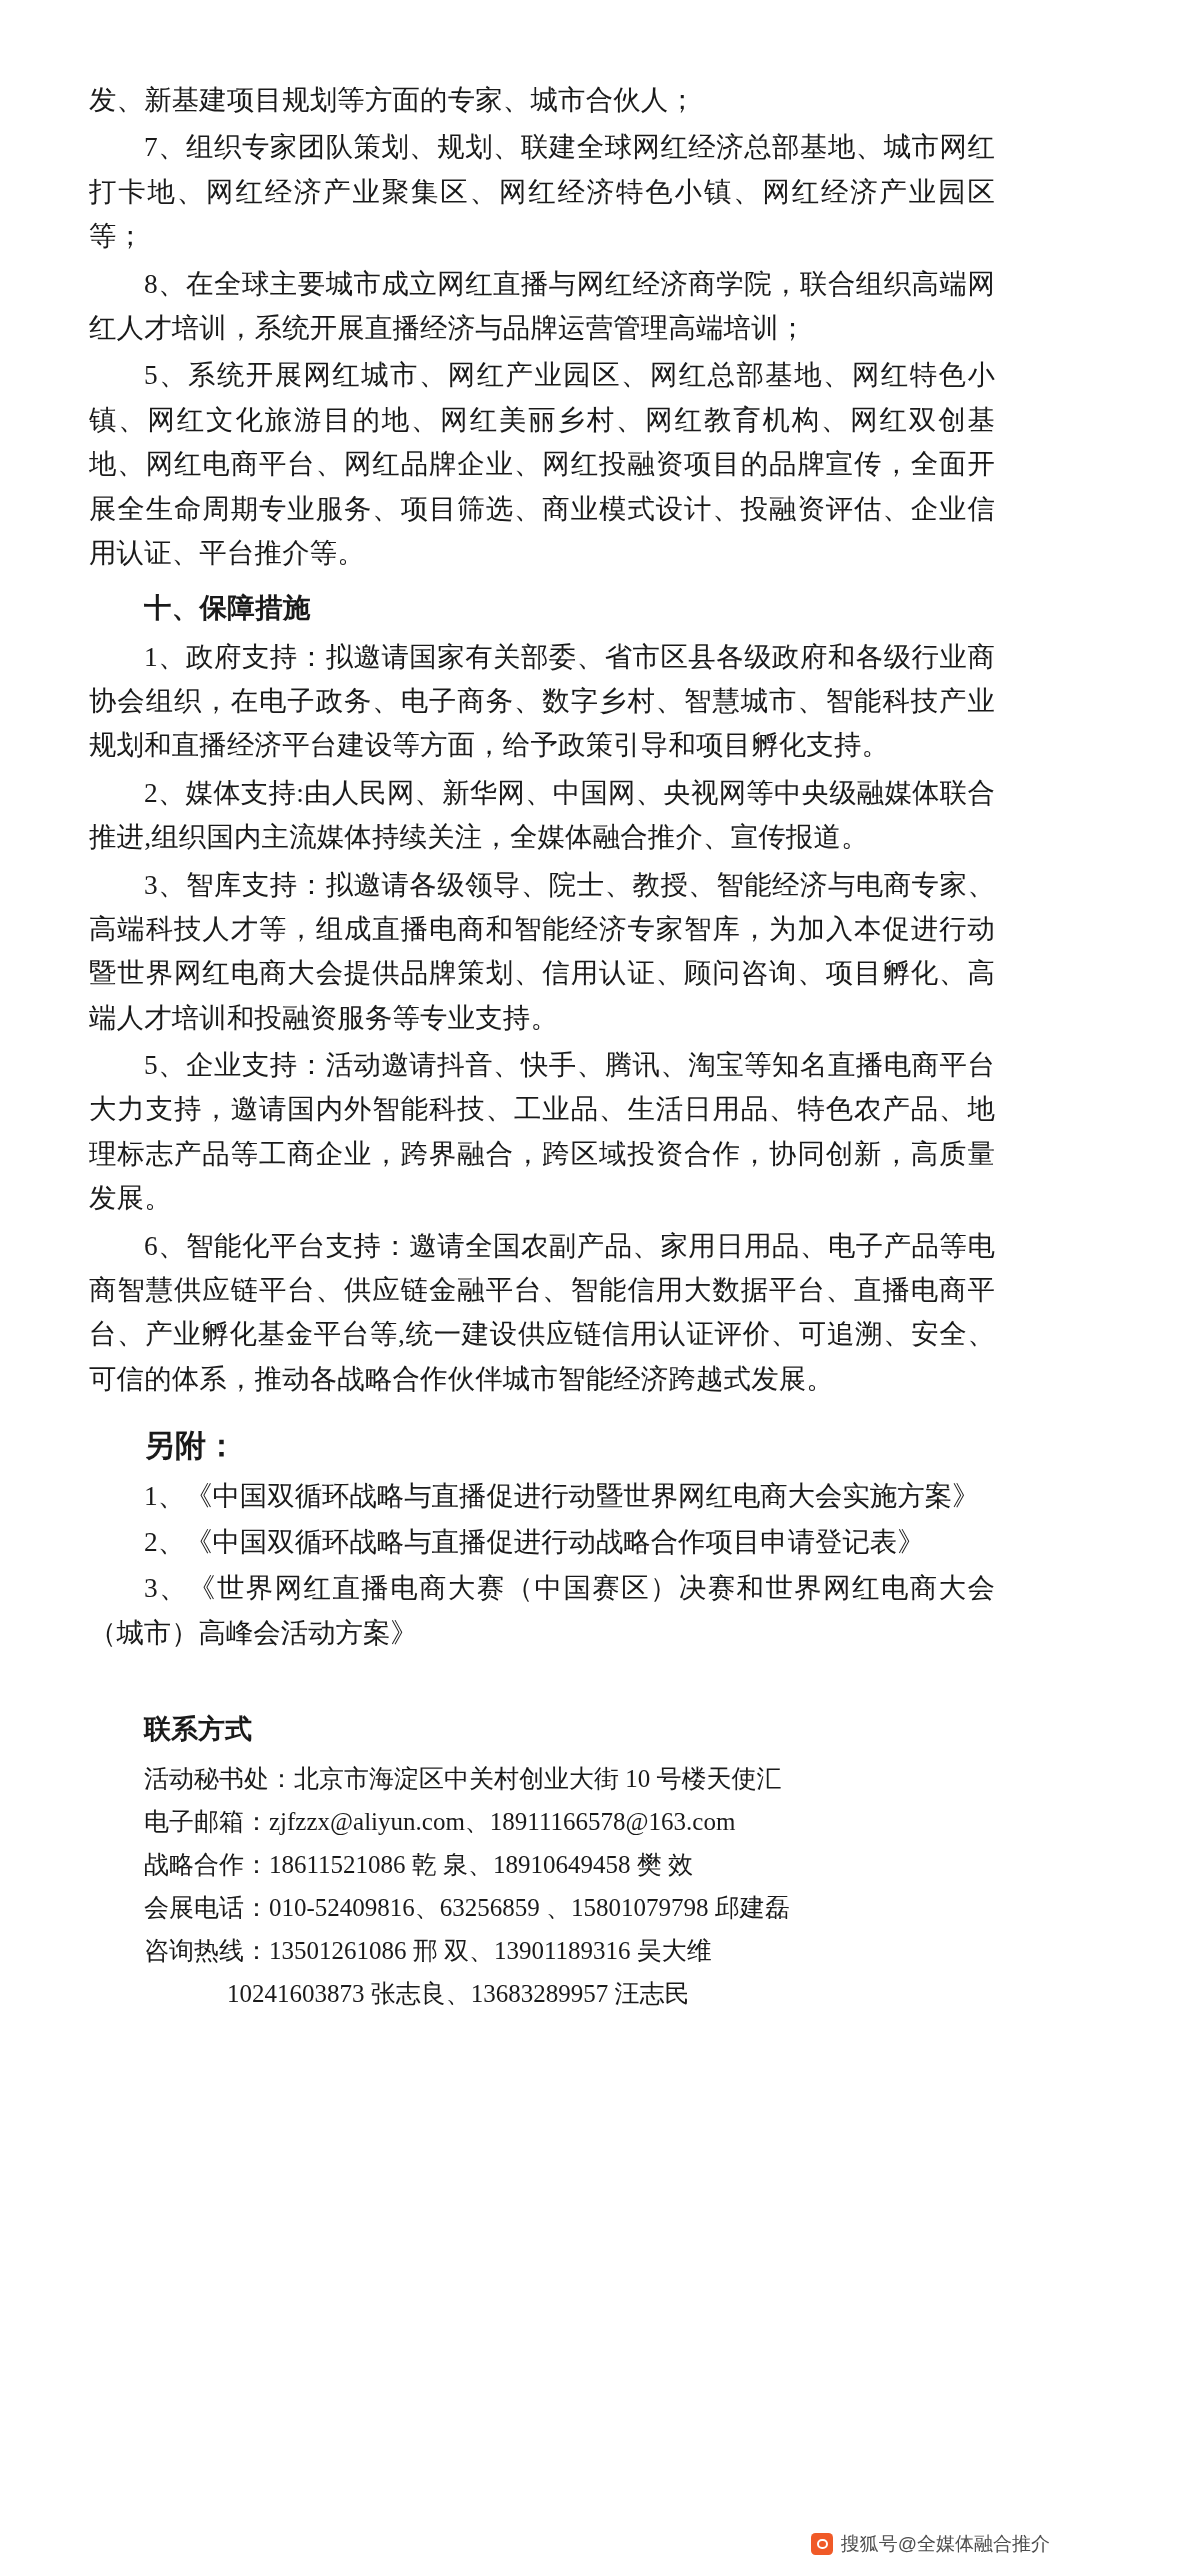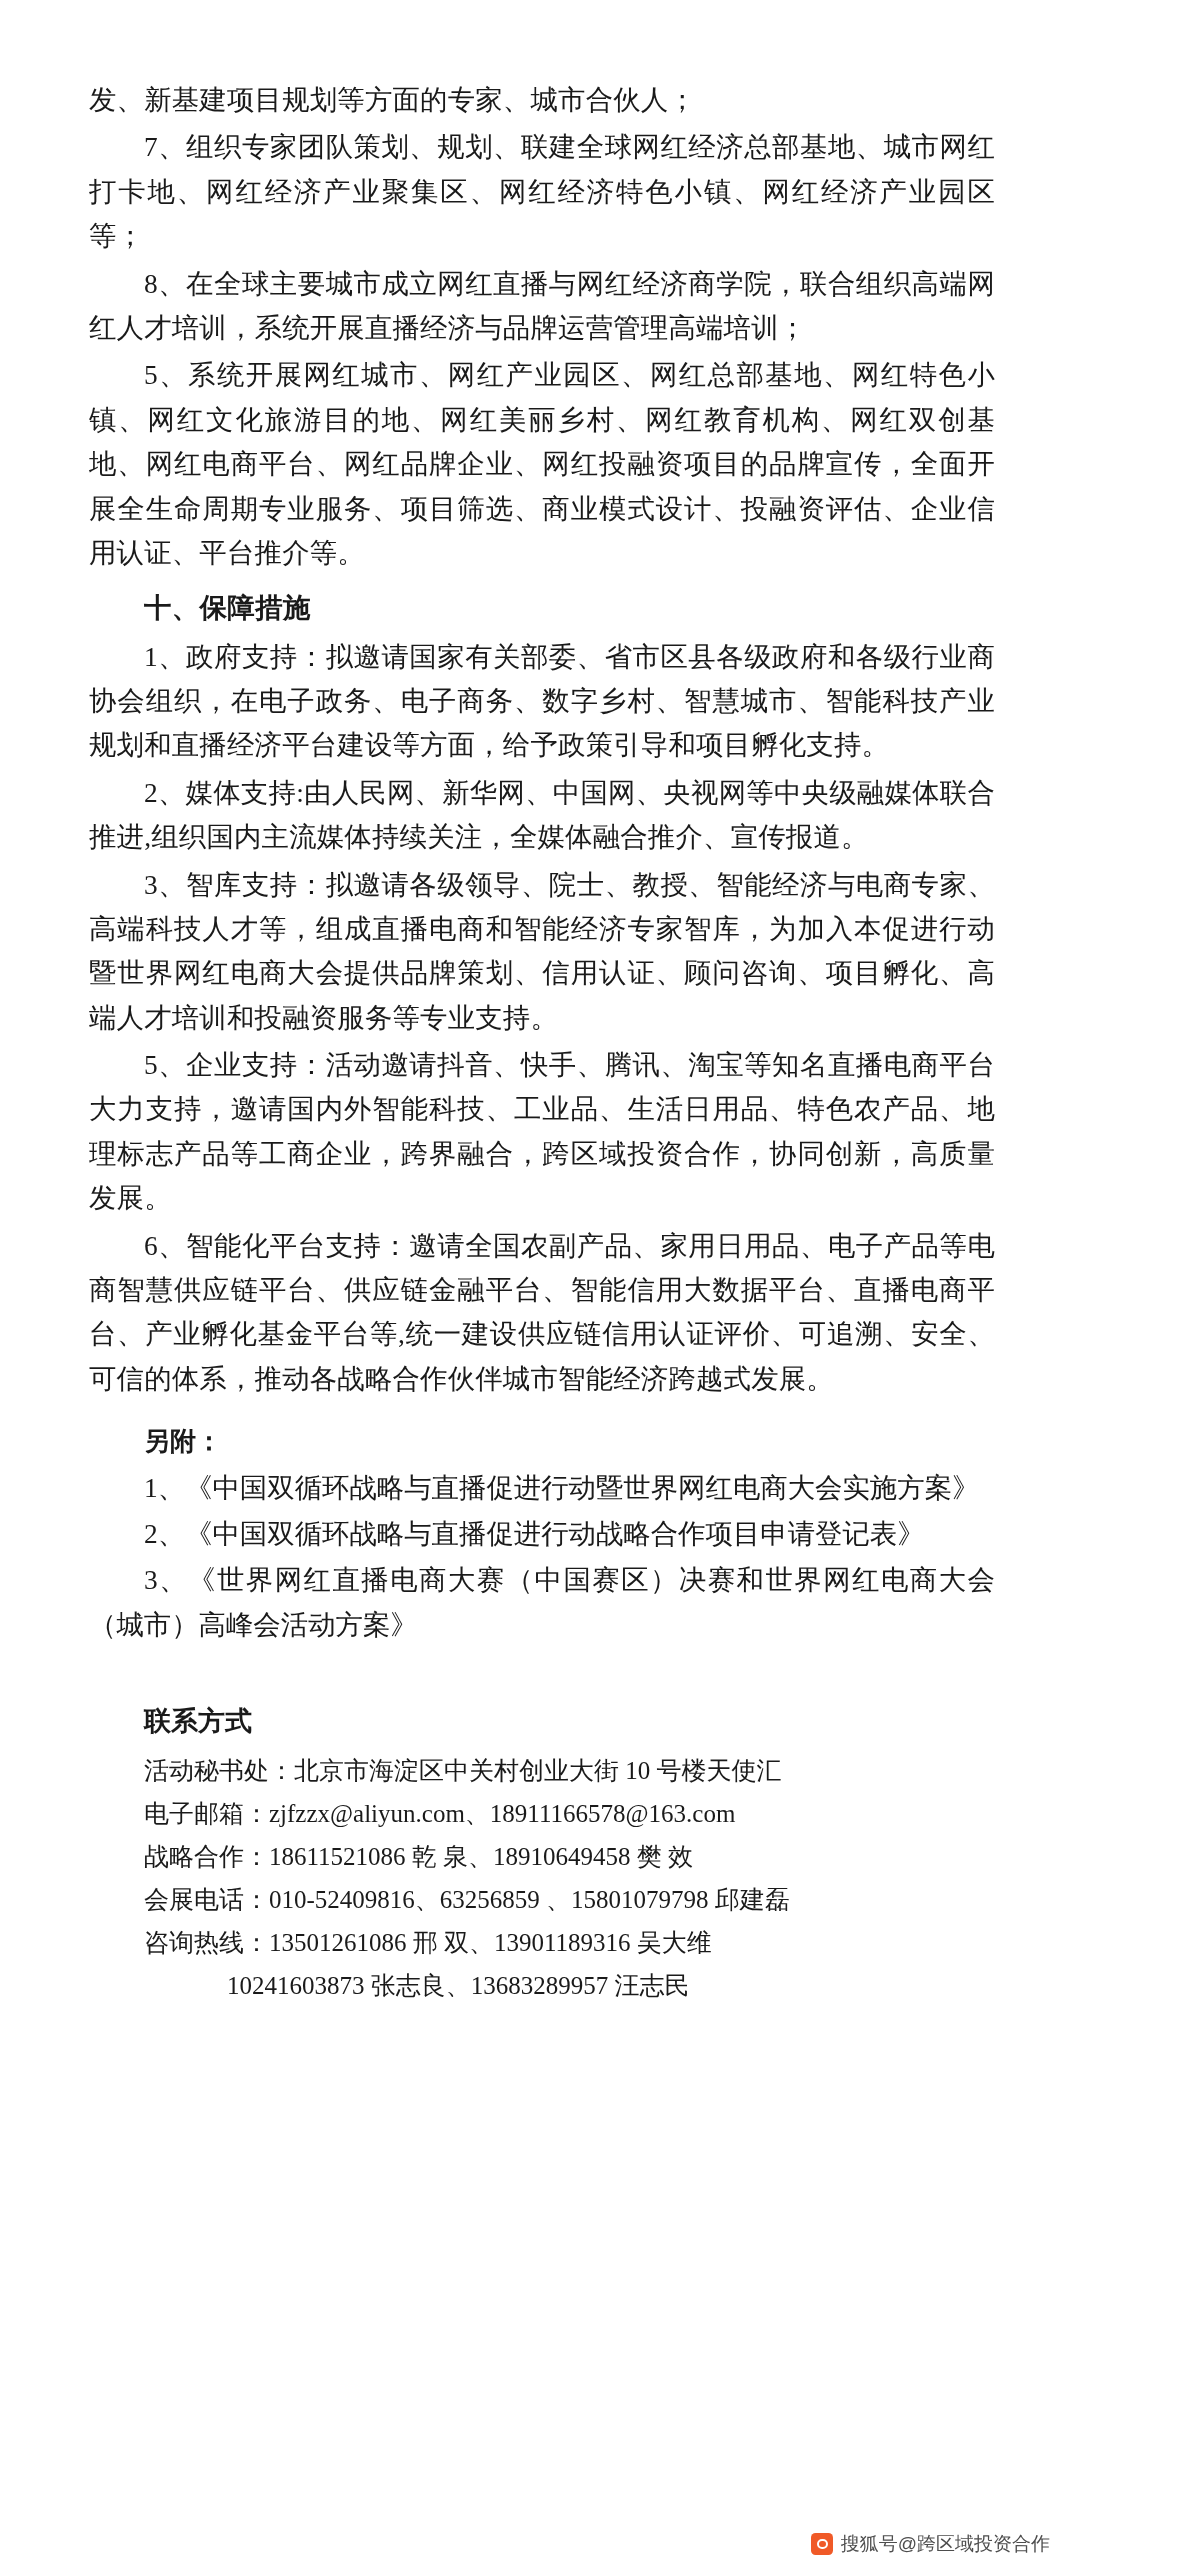--- a/index.html
+++ b/index.html
@@ -34,21 +34,21 @@
   }
   .heading {
     font-size: 27.4px;
     line-height: 1.62;
     font-weight: bold;
     margin: 10.4px 0 4.5px 0;
     text-indent: 55px;
     letter-spacing: 0.4px;
   }
   .subheading {
-    font-size: 26px;
+    font-size: 31px;
     line-height: 1.62;
     font-weight: bold;
     margin: 20px 0 3px 0;
     text-indent: 55px;
   }
   .attach-item {
     font-size: 27.4px;
     line-height: 1.62;
     text-indent: 55px;
     margin: 0 0 1.5px 0;
@@ -138,17 +138,17 @@
     <div class="contact-line">活动秘书处：北京市海淀区中关村创业大街 10 号楼天使汇</div>
     <div class="contact-line mono">电子邮箱：zjfzzx@aliyun.com、18911166578@163.com</div>
     <div class="contact-line mono">战略合作：18611521086 乾 泉、18910649458 樊 效</div>
     <div class="contact-line mono">会展电话：010-52409816、63256859 、15801079798 邱建磊</div>
     <div class="contact-line mono">咨询热线：13501261086 邢 双、13901189316 吴大维</div>
     <div class="contact-line mono extra-indent">10241603873 张志良、13683289957 汪志民</div>
   </div>
 
   <div class="footer">
     <span class="footer-logo"></span>
-    <span>搜狐号@跨区域投资合作</span>
+    <span>搜狐号@全媒体融合推介</span>
   </div>
 
 </div>
 
 
 </body></html>

